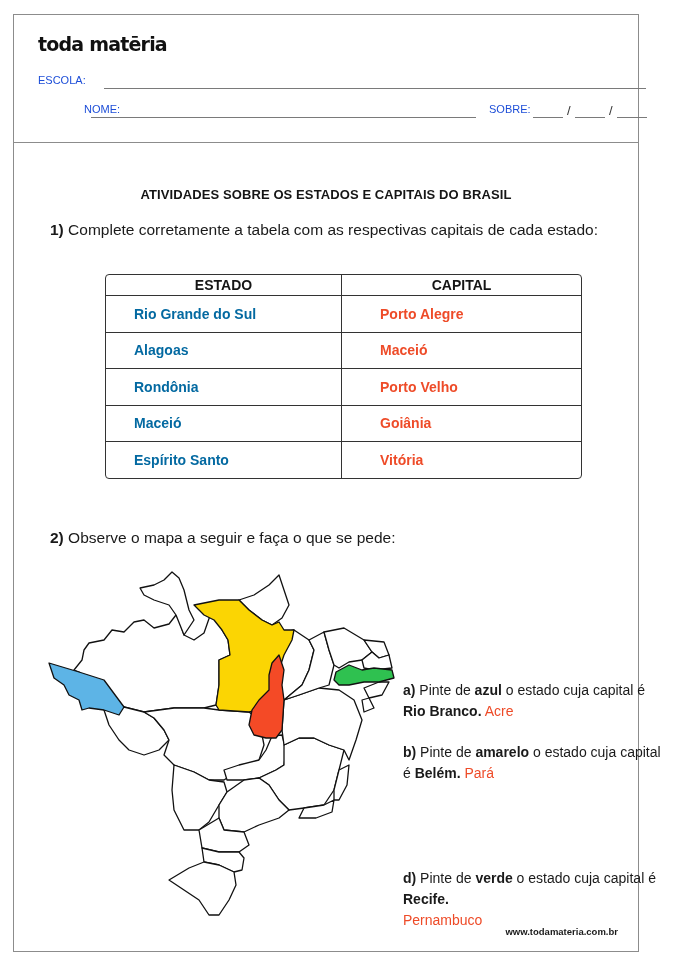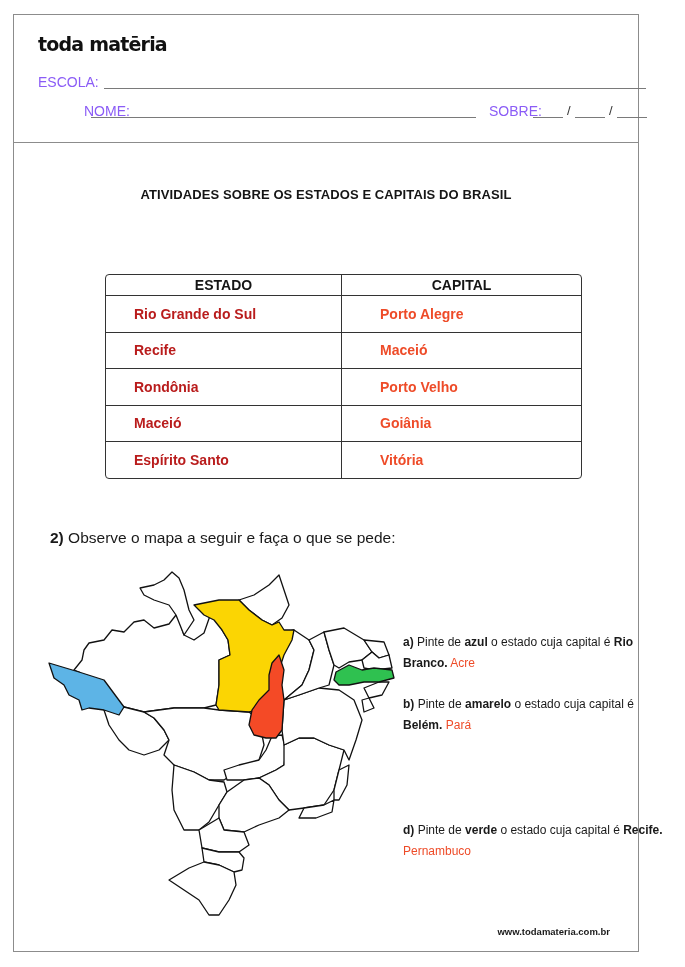--- a/index.html
+++ b/index.html
@@ -36,22 +36,22 @@
       left: 24px;
       top: 18px;
       font-family: "DejaVu Sans", sans-serif;
       font-size: 19px;
       font-weight: bold;
       letter-spacing: -0.8px;
       color: #111;
     }
     .field-label {
       position: absolute;
-      font-size: 14px;
-      color: #8b5cf6;
+      font-size: 11px;
+      color: #1d4ed8;
     }
     .field-line {
       position: absolute;
       border-bottom: 1.3px solid #7a7a7a;
       height: 0;
     }
     .date-slash {
       position: absolute;
       font-size: 13px;
       color: #333;
@@ -100,21 +100,21 @@
       display: flex;
       align-items: center;
       font-size: 14px;
       font-weight: bold;
     }
     .table .cell.c1 {
       width: 236px;
       border-right: 1.5px solid #333;
       padding-left: 28px;
       box-sizing: border-box;
-      color: #b91c1c;
+      color: #0369a1;
     }
     .table .cell.c2 {
       flex: 1;
       padding-left: 38px;
       box-sizing: border-box;
       color: #ee4b28;
     }
     .table .row.head .cell {
       justify-content: center;
       padding-left: 0;
@@ -124,32 +124,33 @@
       position: absolute;
       left: 30px;
       top: 545px;
       width: 370px;
       height: 370px;
     }
     .item {
       position: absolute;
       left: 389px;
       width: 260px;
-      font-size: 12px;
+      font-size: 14px;
       line-height: 21px;
       color: #1a1a1a;
+      margin-top: 48px;
     }
     .item b { font-weight: bold; }
     .ans {
       color: #ee4b28;
       font-weight: normal;
     }
     .footer {
       position: absolute;
-      right: 28px;
+      right: 20px;
       bottom: 14px;
       font-size: 9.5px;
       font-weight: bold;
       color: #1a1a1a;
     }
   </style>
 </head>
 <body>
 
 <div class="page">
@@ -165,32 +166,35 @@
   <div class="field-line" style="left:519px; top:102px; width:30px;"></div>
   <span class="date-slash" style="left:553px; top:88px;">/</span>
   <div class="field-line" style="left:561px; top:102px; width:30px;"></div>
   <span class="date-slash" style="left:595px; top:88px;">/</span>
   <div class="field-line" style="left:603px; top:102px; width:30px;"></div>
 
   <div class="header-sep"></div>
 
   <div class="title">ATIVIDADES SOBRE OS ESTADOS E CAPITAIS DO BRASIL</div>
 
+  <div class="q-text" style="top:204px; width:560px;">
+    <b>1)</b><span> Complete corretamente a tabela com as respectivas capitais de cada estado:</span>
+  </div>
 
   <div class="table">
     <div class="row head">
       <div class="cell c1">ESTADO</div>
       <div class="cell c2">CAPITAL</div>
     </div>
     <div class="row">
       <div class="cell c1">Rio Grande do Sul</div>
       <div class="cell c2">Porto Alegre</div>
     </div>
     <div class="row">
-      <div class="cell c1">Recife</div>
+      <div class="cell c1">Alagoas</div>
       <div class="cell c2">Maceió</div>
     </div>
     <div class="row">
       <div class="cell c1">Rondônia</div>
       <div class="cell c2">Porto Velho</div>
     </div>
     <div class="row">
       <div class="cell c1">Maceió</div>
       <div class="cell c2">Goiânia</div>
     </div>

